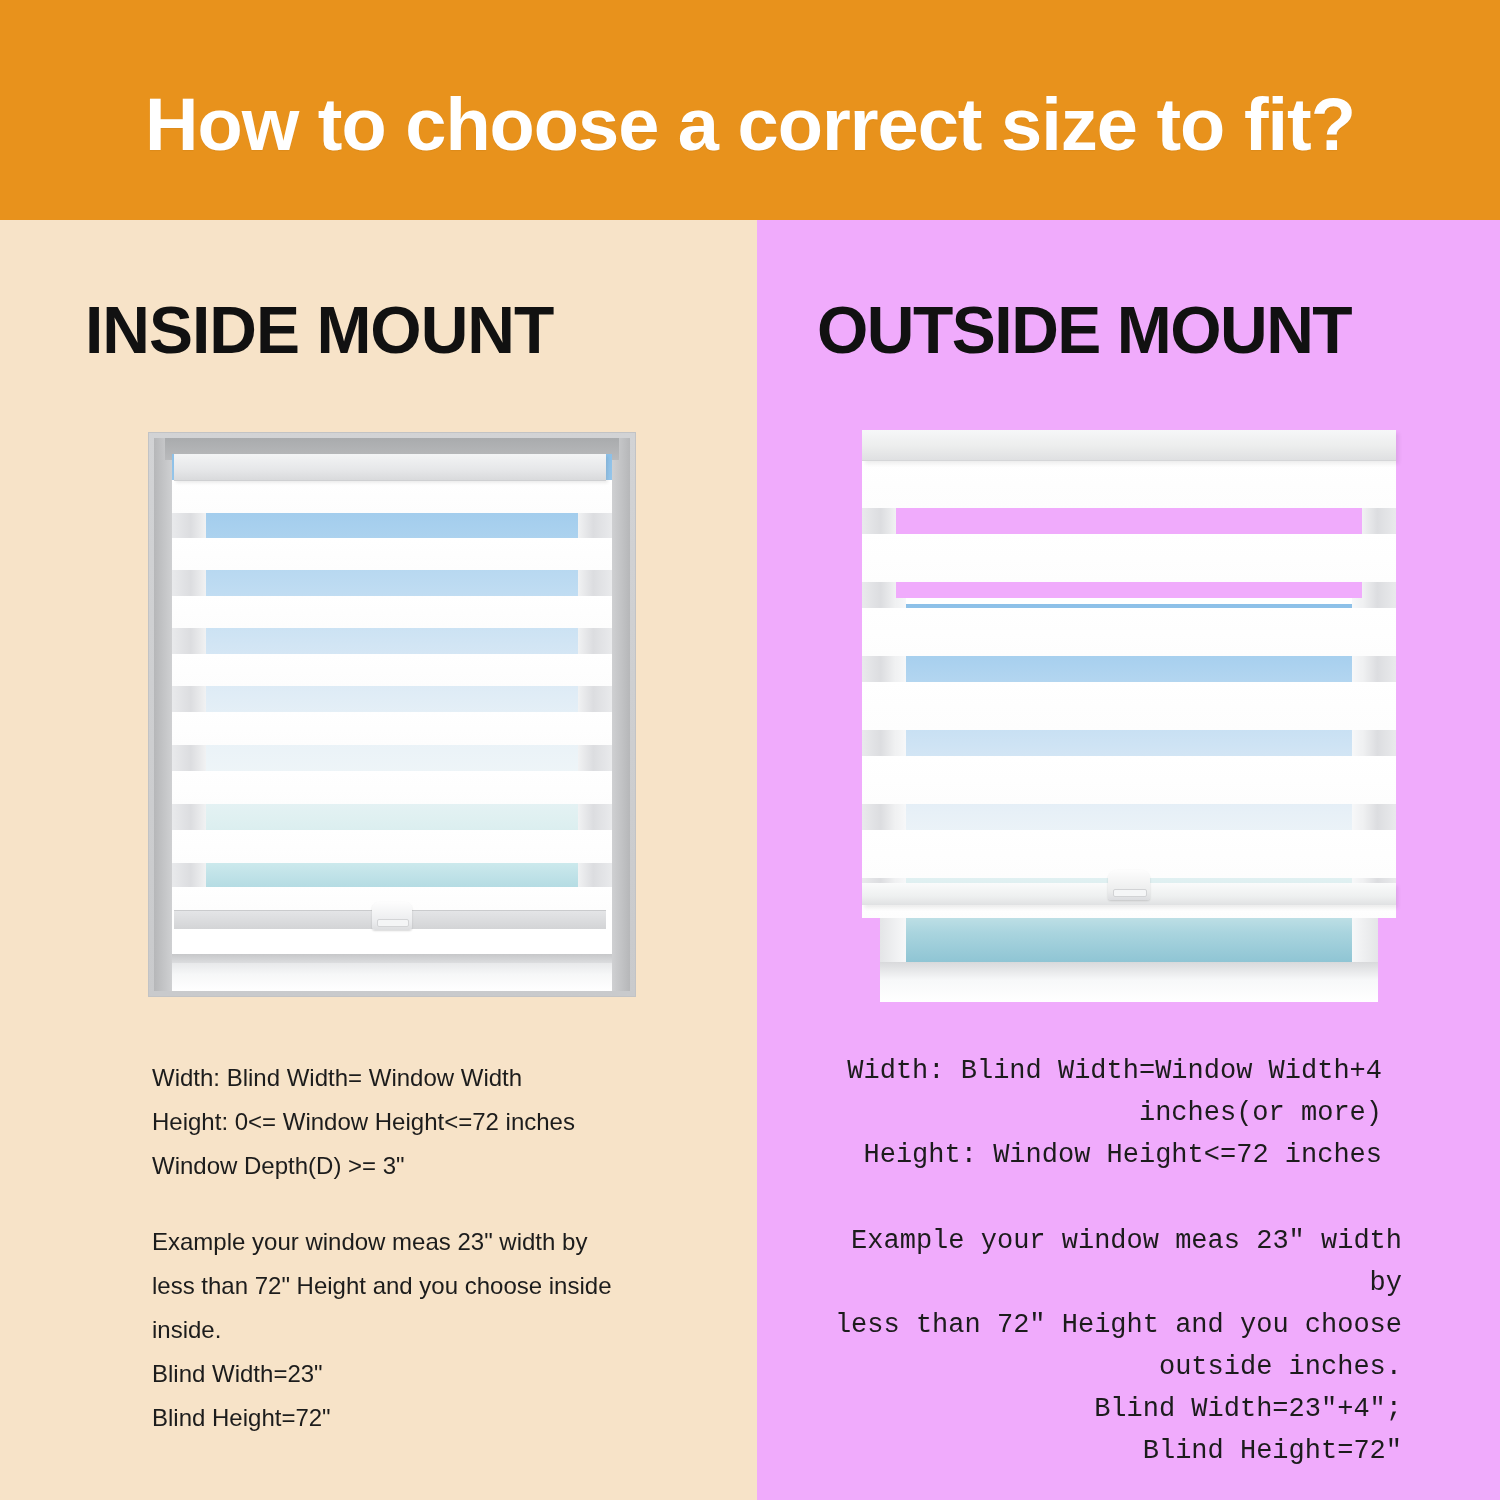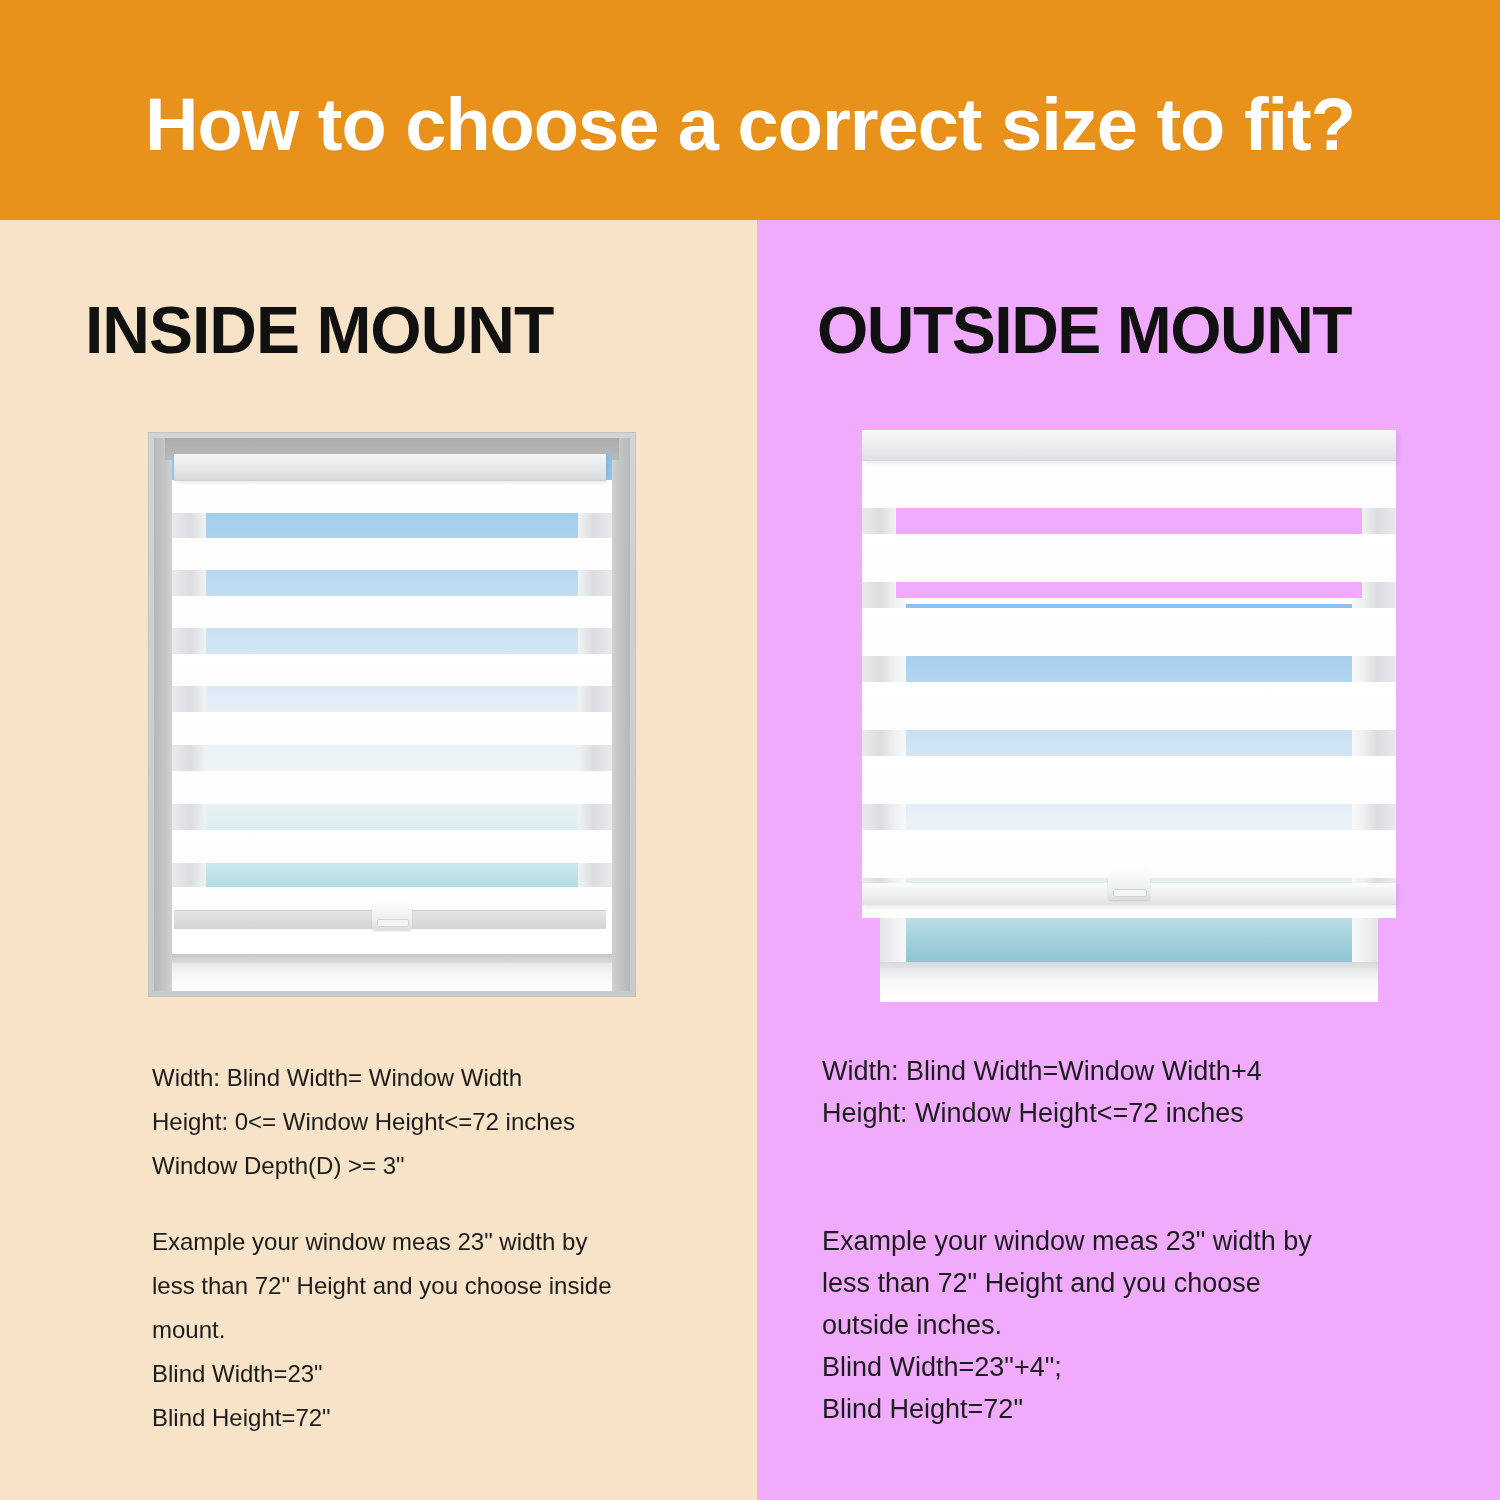--- a/index.html
+++ b/index.html
@@ -178,22 +178,22 @@
   .band-tab-l{left:0;}
   .band-tab-r{right:0;background:linear-gradient(90deg,#f1f2f3 0%,#dcdde0 45%,#e9eaec 100%);}
 
   
   .txt{position:absolute;color:#1c1c1c;}
   .panel-left .txt{
     font-family:"Liberation Sans",sans-serif;
     font-size:24px;line-height:44px;
   }
   .panel-right .txt{
-    font-family:Liberation Sans, sans-serif;
-    font-size:27px;line-height:42px;
+    font-family:Liberation Mono, monospace;
+    font-size:27px;line-height:42px;text-align:right;
   }
   .im-txt1{left:152px;top:836px;width:560px;}
   .im-txt2{left:152px;top:1000px;width:570px;}
   .om-txt1{left:65px;top:830px;width:560px;}
   .om-txt2{left:65px;top:1000px;width:580px;}
   .txt p{margin:0;}
 </style>
 </head>
 <body>
 
@@ -289,21 +289,21 @@
 
       <div class="txt im-txt1">
         <p>Width: Blind Width= Window Width</p>
         <p>Height: 0&lt;= Window Height&lt;=72 inches</p>
         <p>Window Depth(D) &gt;= 3"</p>
       </div>
 
       <div class="txt im-txt2">
         <p>Example your window meas 23" width by</p>
         <p>less than 72" Height and you choose inside</p>
-        <p>mount.</p>
+        <p>inside.</p>
         <p>Blind Width=23"</p>
         <p>Blind Height=72"</p>
       </div>
     </div>
 
     <div class="panel panel-right">
 
       <div class="panel-heading">OUTSIDE MOUNT</div>
 
       <div class="art om-art">
@@ -370,20 +370,21 @@
 
           <div class="band-opaque" style="position:absolute;left:0;top:444px;width:534px;height:14px;"></div>
         </div>
 
         <div class="om-bottomrail"></div>
         <div class="om-pull"></div>
       </div>
 
       <div class="txt om-txt1">
         <p>Width: Blind Width=Window Width+4</p>
+        <p>inches(or more)</p>
         <p>Height: Window Height&lt;=72 inches</p>
       </div>
 
       <div class="txt om-txt2">
         <p>Example your window meas 23" width by</p>
         <p>less than 72" Height and you choose</p>
         <p>outside inches.</p>
         <p>Blind Width=23"+4";</p>
         <p>Blind Height=72"</p>
       </div>

